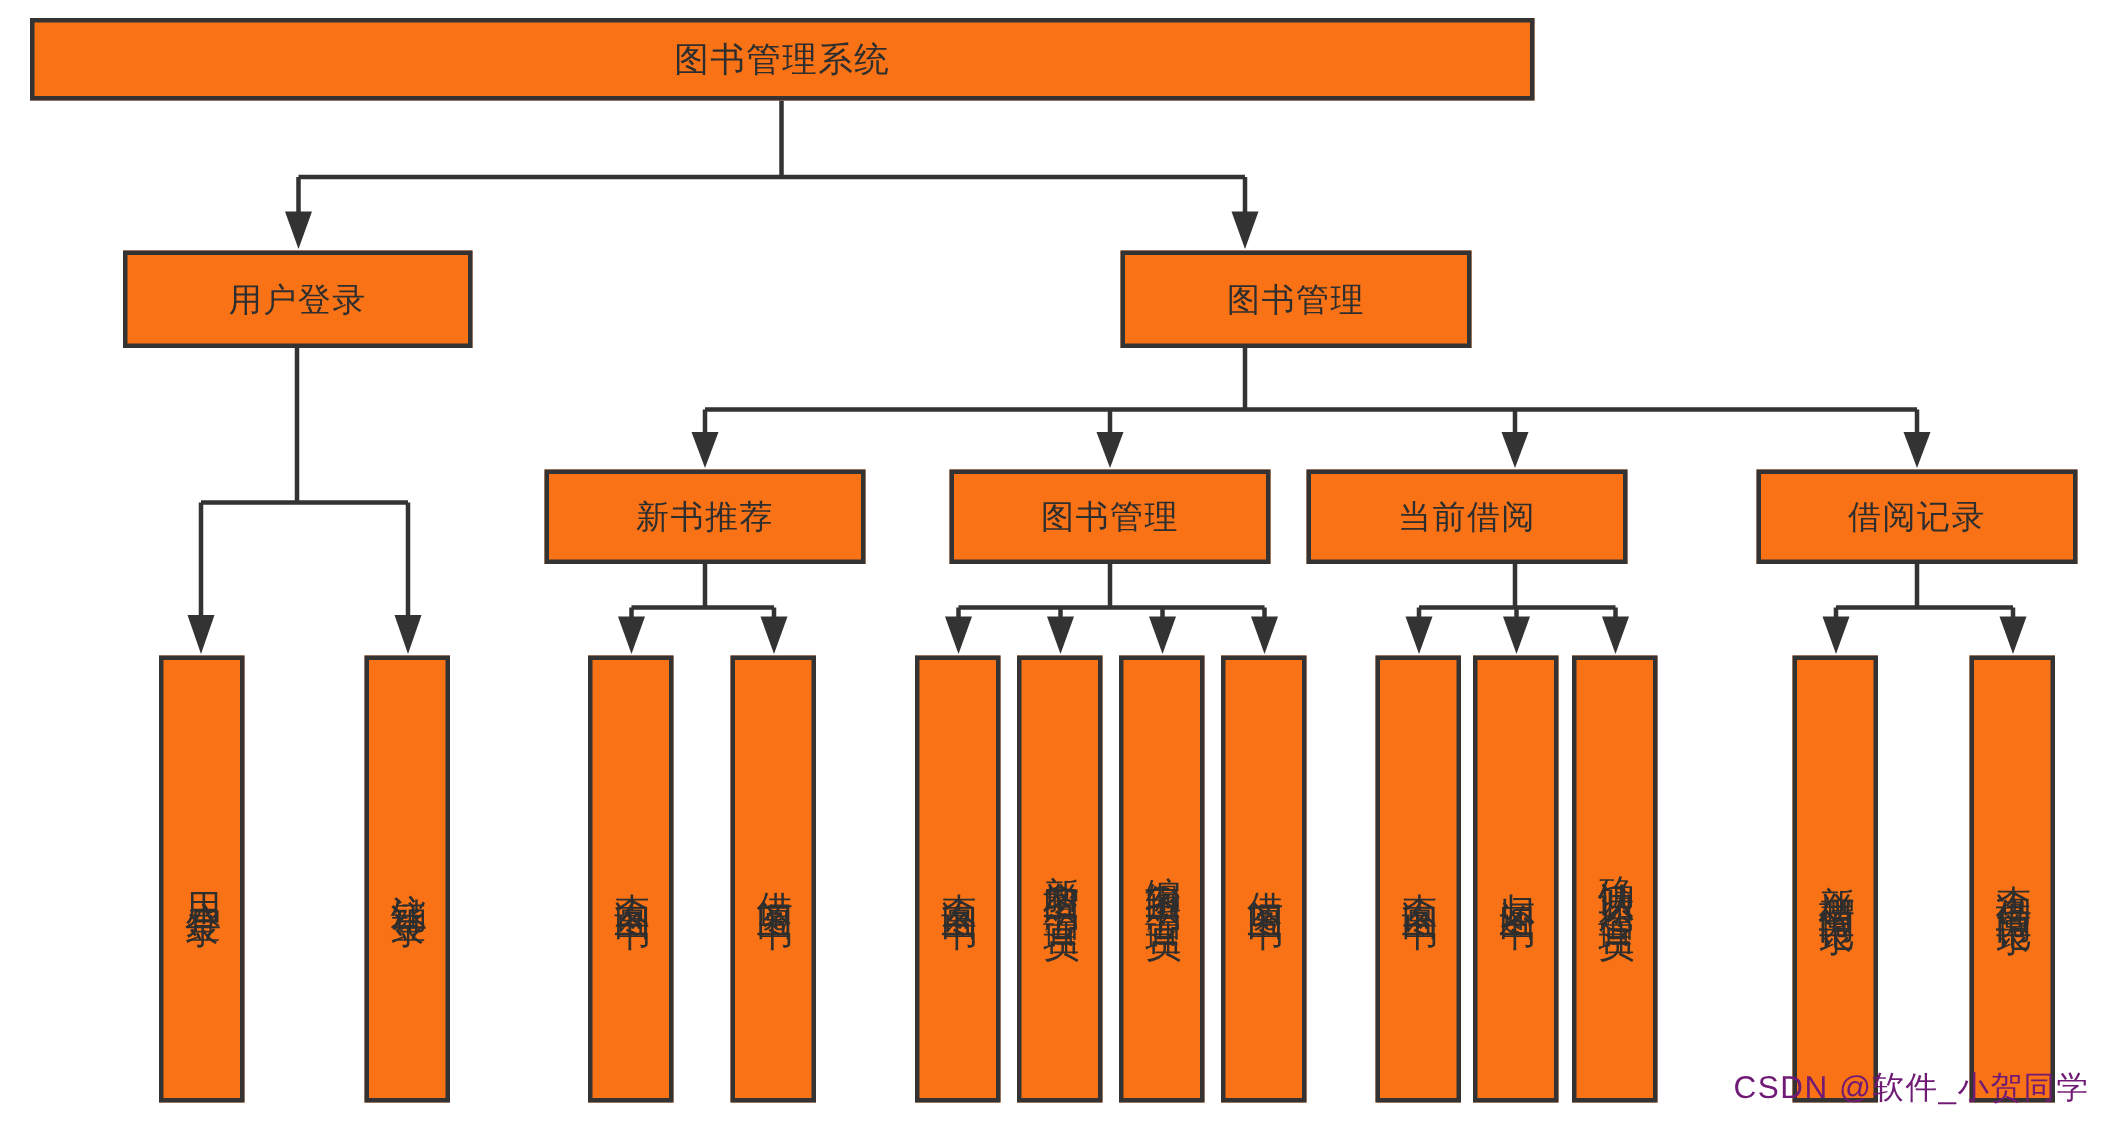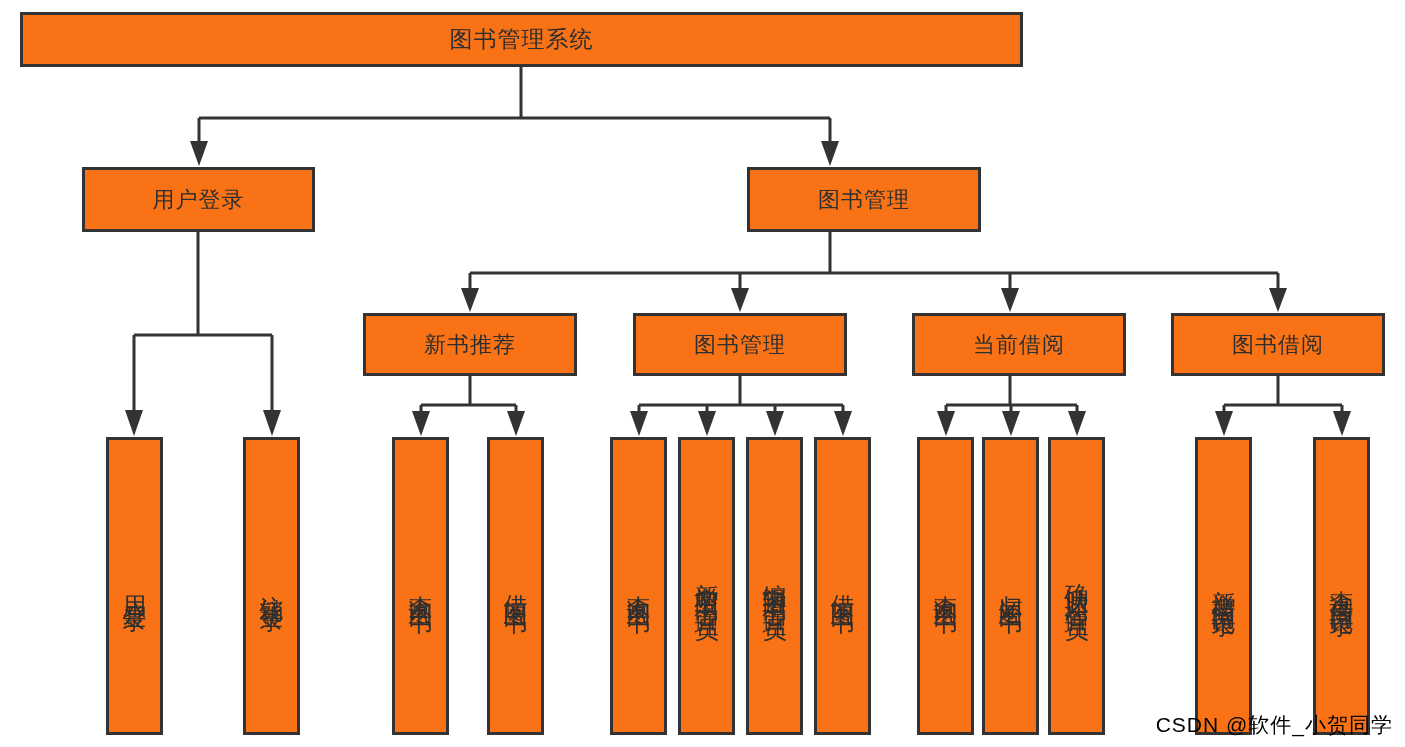--- a/index.html
+++ b/index.html
@@ -61,21 +61,21 @@
     line-height: 1;
     color: #2e2e2e;
     max-height: 290px;
   }
   #watermark {
     position: absolute;
     top: 711px;
     right: 12px;
     font-size: 21px;
     letter-spacing: 1px;
-    color: #000000;
+    color: #701a75;
     white-space: nowrap;
     z-index: 5;
   }
 </style>
 </head>
 <body>
 
 <div id="canvas">
 
   <svg id="connectors" viewBox="0 0 1405 747" xmlns="http://www.w3.org/2000/svg">
@@ -131,25 +131,25 @@
   <div class="box" style="left:747px; top:167px; width:234px; height:65px;">
     <span class="hlabel">图书管理</span>
   </div>
 
   <div class="box" style="left:363px; top:313px; width:214px; height:63px;">
     <span class="hlabel">新书推荐</span>
   </div>
   <div class="box" style="left:633px; top:313px; width:214px; height:63px;">
     <span class="hlabel">图书管理</span>
   </div>
-  <div class="box" style="left:912px; top:313px; width:214px; height:63px;">
+  <div class="box" style="left:871px; top:313px; width:214px; height:63px;">
     <span class="hlabel">当前借阅</span>
   </div>
   <div class="box" style="left:1171px; top:313px; width:214px; height:63px;">
-    <span class="hlabel">图书借阅</span>
+    <span class="hlabel">借阅记录</span>
   </div>
 
   <div class="box leaf" style="left:106px;">
     <span class="vtext">用户登录</span>
   </div>
   <div class="box leaf" style="left:243px;">
     <span class="vtext">注销登录</span>
   </div>
 
   <div class="box leaf" style="left:392px;">

